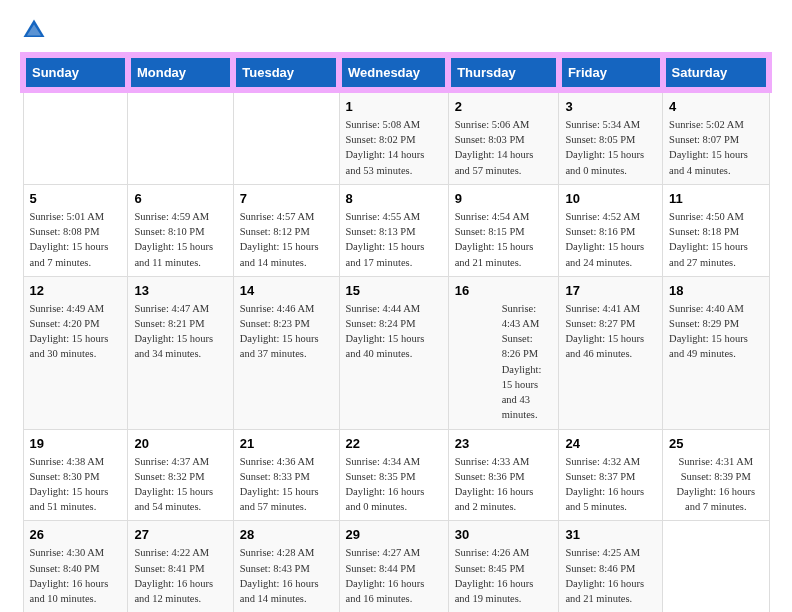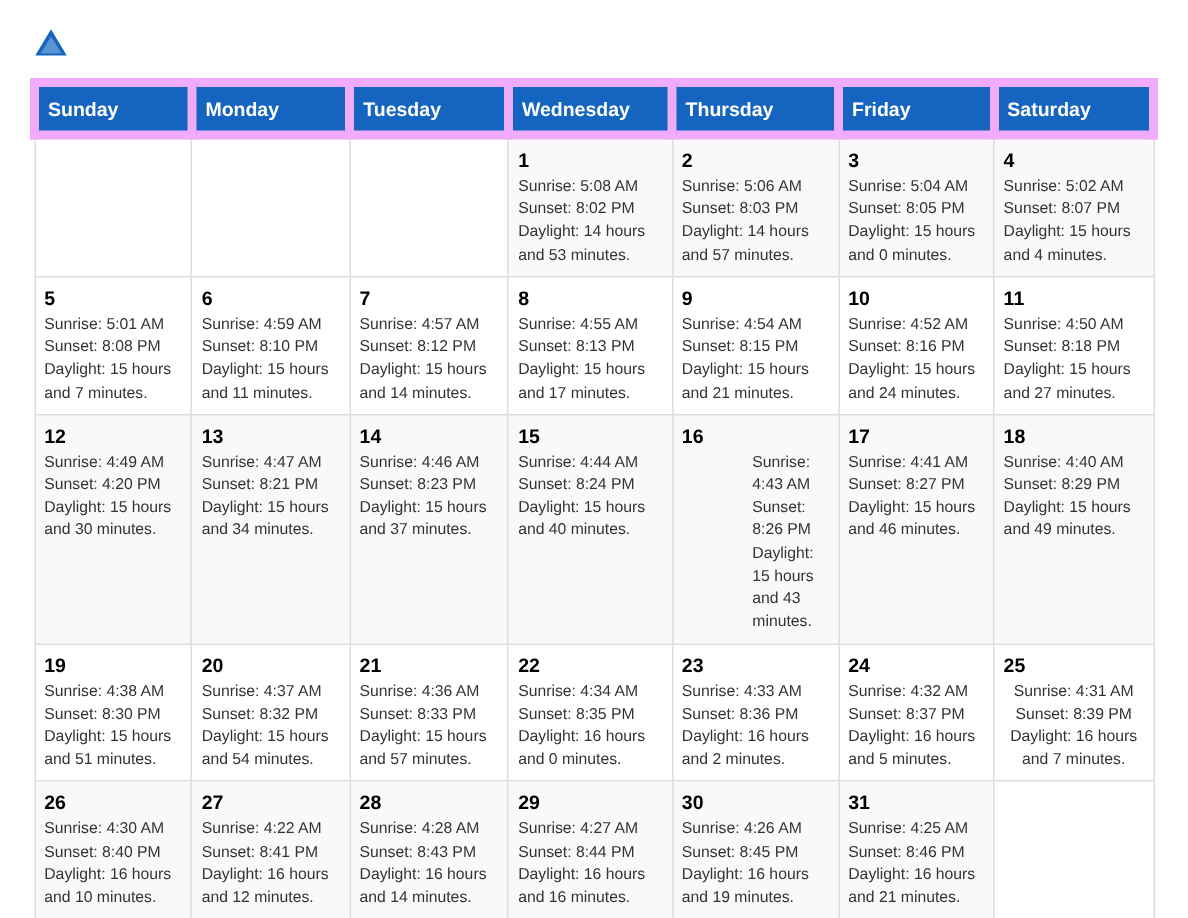--- a/index.html
+++ b/index.html
@@ -86,20 +86,21 @@
     .day-number {
       font-weight: bold;
       font-size: 13px;
       margin-bottom: 3px;
       color: #000;
     }
     .day-info {
       color: #333;
       font-size: 10.5px;
       line-height: 1.45;
+      font-family: Liberation Serif, serif;
     }
     .empty-cell {
       background: #fff !important;
     }
   </style>
 </head>
 <body>
 
 <div class="header-row">
   <div class="logo">
@@ -144,21 +145,21 @@
         </td>
         <td>
           <div class="day-number">2</div>
           <div class="day-info" style="white-space: pre-line;">Sunrise: 5:06 AM
 Sunset: 8:03 PM
 Daylight: 14 hours
 and 57 minutes.</div>
         </td>
         <td>
           <div class="day-number">3</div>
-          <div class="day-info" style="white-space: pre-line;">Sunrise: 5:04 AM
+          <div class="day-info" style="white-space: pre-line;">Sunrise: 5:34 AM
 Sunset: 8:05 PM
 Daylight: 15 hours
 and 0 minutes.</div>
         </td>
         <td>
           <div class="day-number">4</div>
           <div class="day-info" style="white-space: pre-line;">Sunrise: 5:02 AM
 Sunset: 8:07 PM
 Daylight: 15 hours
 and 4 minutes.</div>

